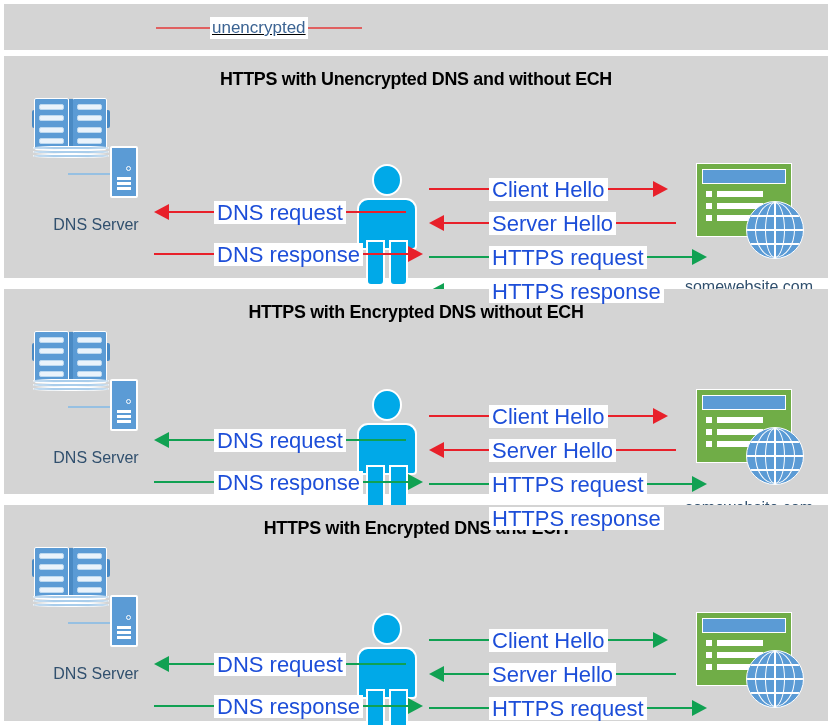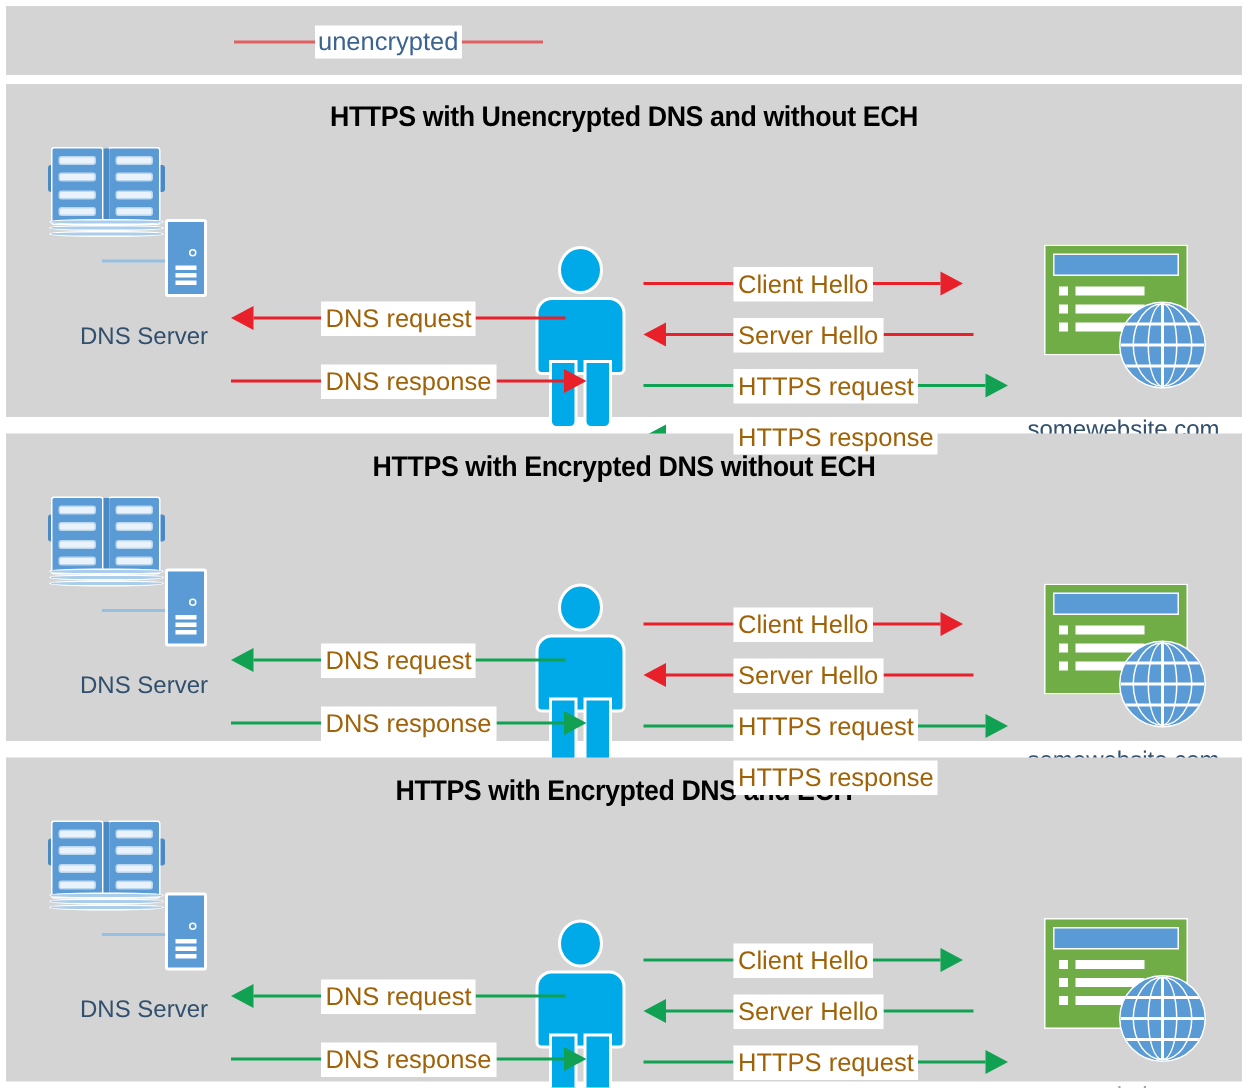--- a/index.html
+++ b/index.html
@@ -13,21 +13,21 @@
   #panel-1{top:289px;height:205px;}
   #panel-2{top:505px;height:216px;}
 
   .panel-title{position:absolute;left:0;right:0;top:12px;text-align:center;
     font-weight:bold;font-size:19px;color:#000000;letter-spacing:-0.3px;
     font-family:"Liberation Sans","DejaVu Sans",sans-serif;
     transform:scaleX(0.94);}
 
   
   .legend-item{position:absolute;top:14px;height:20px;display:flex;align-items:center;}
-  #legend-unencrypted{left:152px;}
+  #legend-unencrypted{left:152px;text-decoration:underline;}
   #legend-encrypted{left:466px;}
   .legend-line{height:2px;width:54px;}
   .legend-text{background:#ffffff;color:#3b6392;font-size:17px;line-height:20px;
     padding:1px 2px;white-space:nowrap;}
   .lg-red{background:#e06060;}
   .lg-green{background:#45b07e;}
 
   
   .node-label{position:absolute;text-align:center;color:#31506e;font-size:16px;
     white-space:nowrap;}
@@ -78,21 +78,21 @@
   .globe{position:absolute;left:62px;top:40px;width:58px;height:58px;border-radius:50%;
     background:#5b9bd5;border:1.5px solid #ffffff;box-sizing:border-box;overflow:hidden;}
   .g-h{position:absolute;left:0;width:100%;height:1.6px;background:#ffffff;}
   .g-v{position:absolute;top:0;height:100%;width:1.6px;background:#ffffff;}
   .g-e{position:absolute;top:0;height:100%;border:1.6px solid #ffffff;border-radius:50%;
     box-sizing:border-box;}
 
   
   .flow{position:absolute;display:flex;align-items:center;height:22px;}
   .flow .seg{height:2px;flex:0 0 auto;}
-  .flow .lbl{background:#ffffff;color:#a16207;font-size:17px;line-height:21px;
+  .flow .lbl{background:#ffffff;color:#1d4ed8;font-size:22px;line-height:21px;
     padding:1px 3px;white-space:nowrap;position:relative;z-index:2;}
   .ah{width:0;height:0;border-top:8px solid transparent;border-bottom:8px solid transparent;flex:0 0 auto;}
   .ah-right{border-left:15px solid currentColor;}
   .ah-left{border-right:15px solid currentColor;}
   .red{color:#e8202a;}
   .green{color:#10a152;}
   .seg-red{background:#e8202a;}
   .seg-green{background:#10a152;}
 </style>
 </head>

